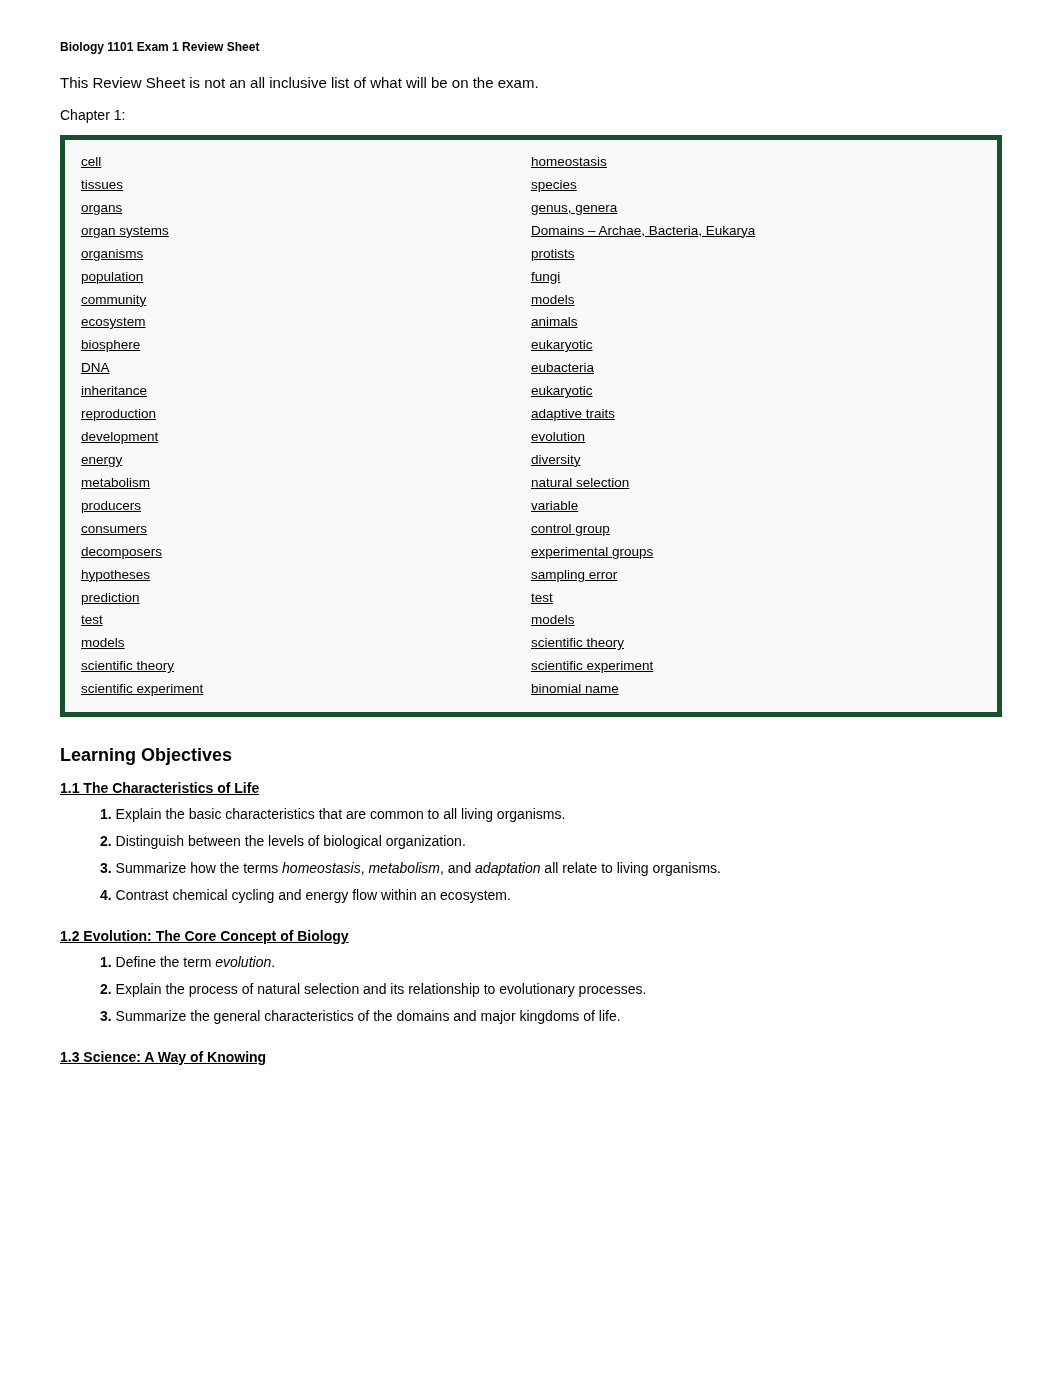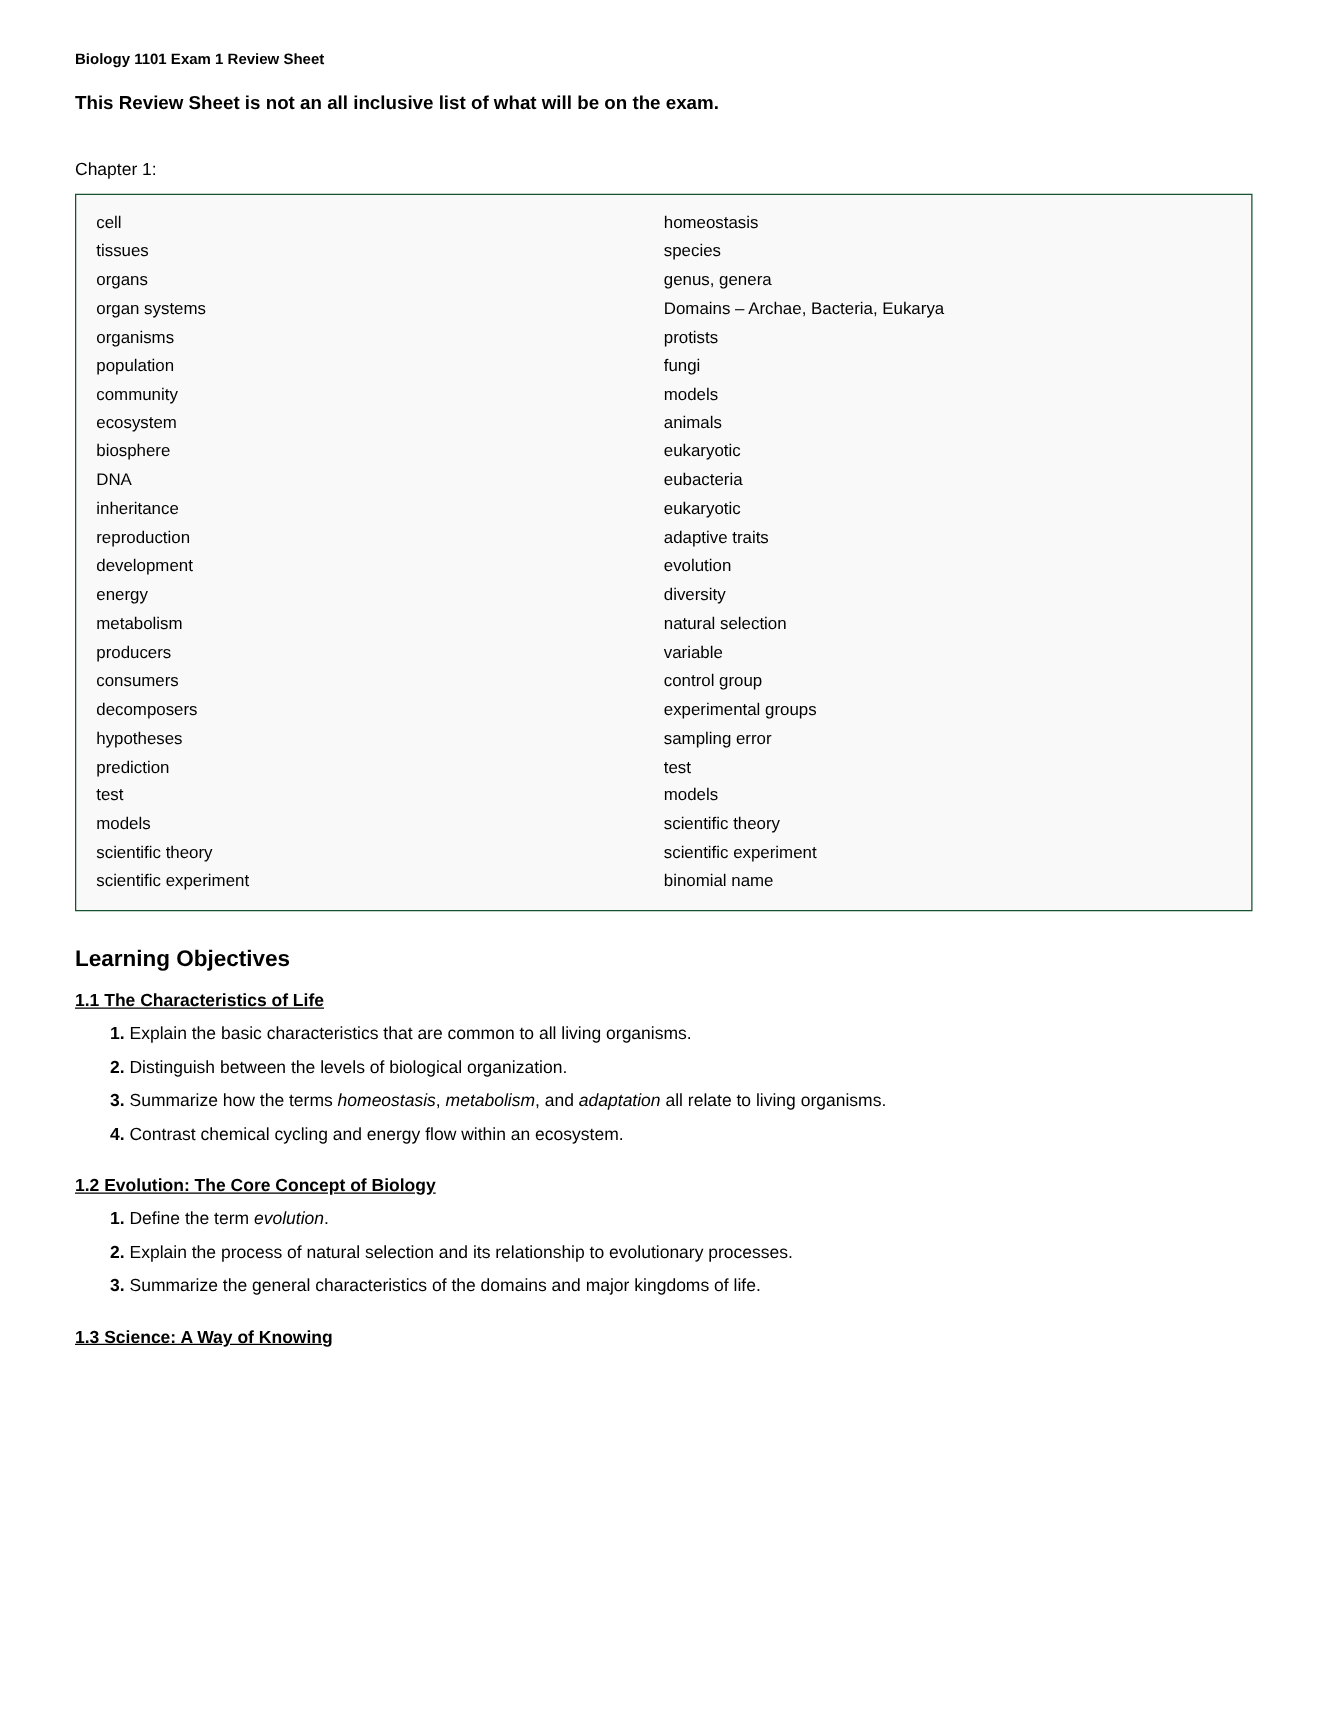--- a/index.html
+++ b/index.html
@@ -16,35 +16,36 @@
       max-width: 1062px;
       margin: 0 auto;
     }
     .page-title {
       text-align: left;
       font-weight: bold;
       font-size: 12px;
       margin-bottom: 20px;
     }
     .subtitle {
-      font-weight: bold;
+      font-weight: normal;
       font-size: 15px;
-      margin-bottom: 36px;
+      margin-bottom: 16px;
     }
     .chapter-label {
       font-size: 14px;
       margin-bottom: 12px;
     }
     .vocab-box {
-      border: 1px solid #14532d;
+      border: 5px solid #14532d;
       background: #f9f9f9;
       padding: 12px 16px;
       margin-bottom: 28px;
       display: flex;
       gap: 0;
+      text-decoration: underline;
     }
     .vocab-col {
       flex: 1;
       display: flex;
       flex-direction: column;
       gap: 2px;
     }
     .vocab-item {
       font-size: 13.5px;
       line-height: 1.55;
@@ -57,21 +58,21 @@
     .subsection {
       margin-bottom: 22px;
     }
     .subsection-title {
       font-weight: bold;
       font-size: 14px;
       margin-bottom: 8px;
       text-decoration: underline;
     }
     .objective-item {
-      margin-left: 28px;
+      margin-left: 40px;
       margin-bottom: 6px;
       font-size: 14px;
       line-height: 1.5;
     }
     .objective-item .num {
       font-weight: bold;
     }
     em {
       font-style: italic;
     }

